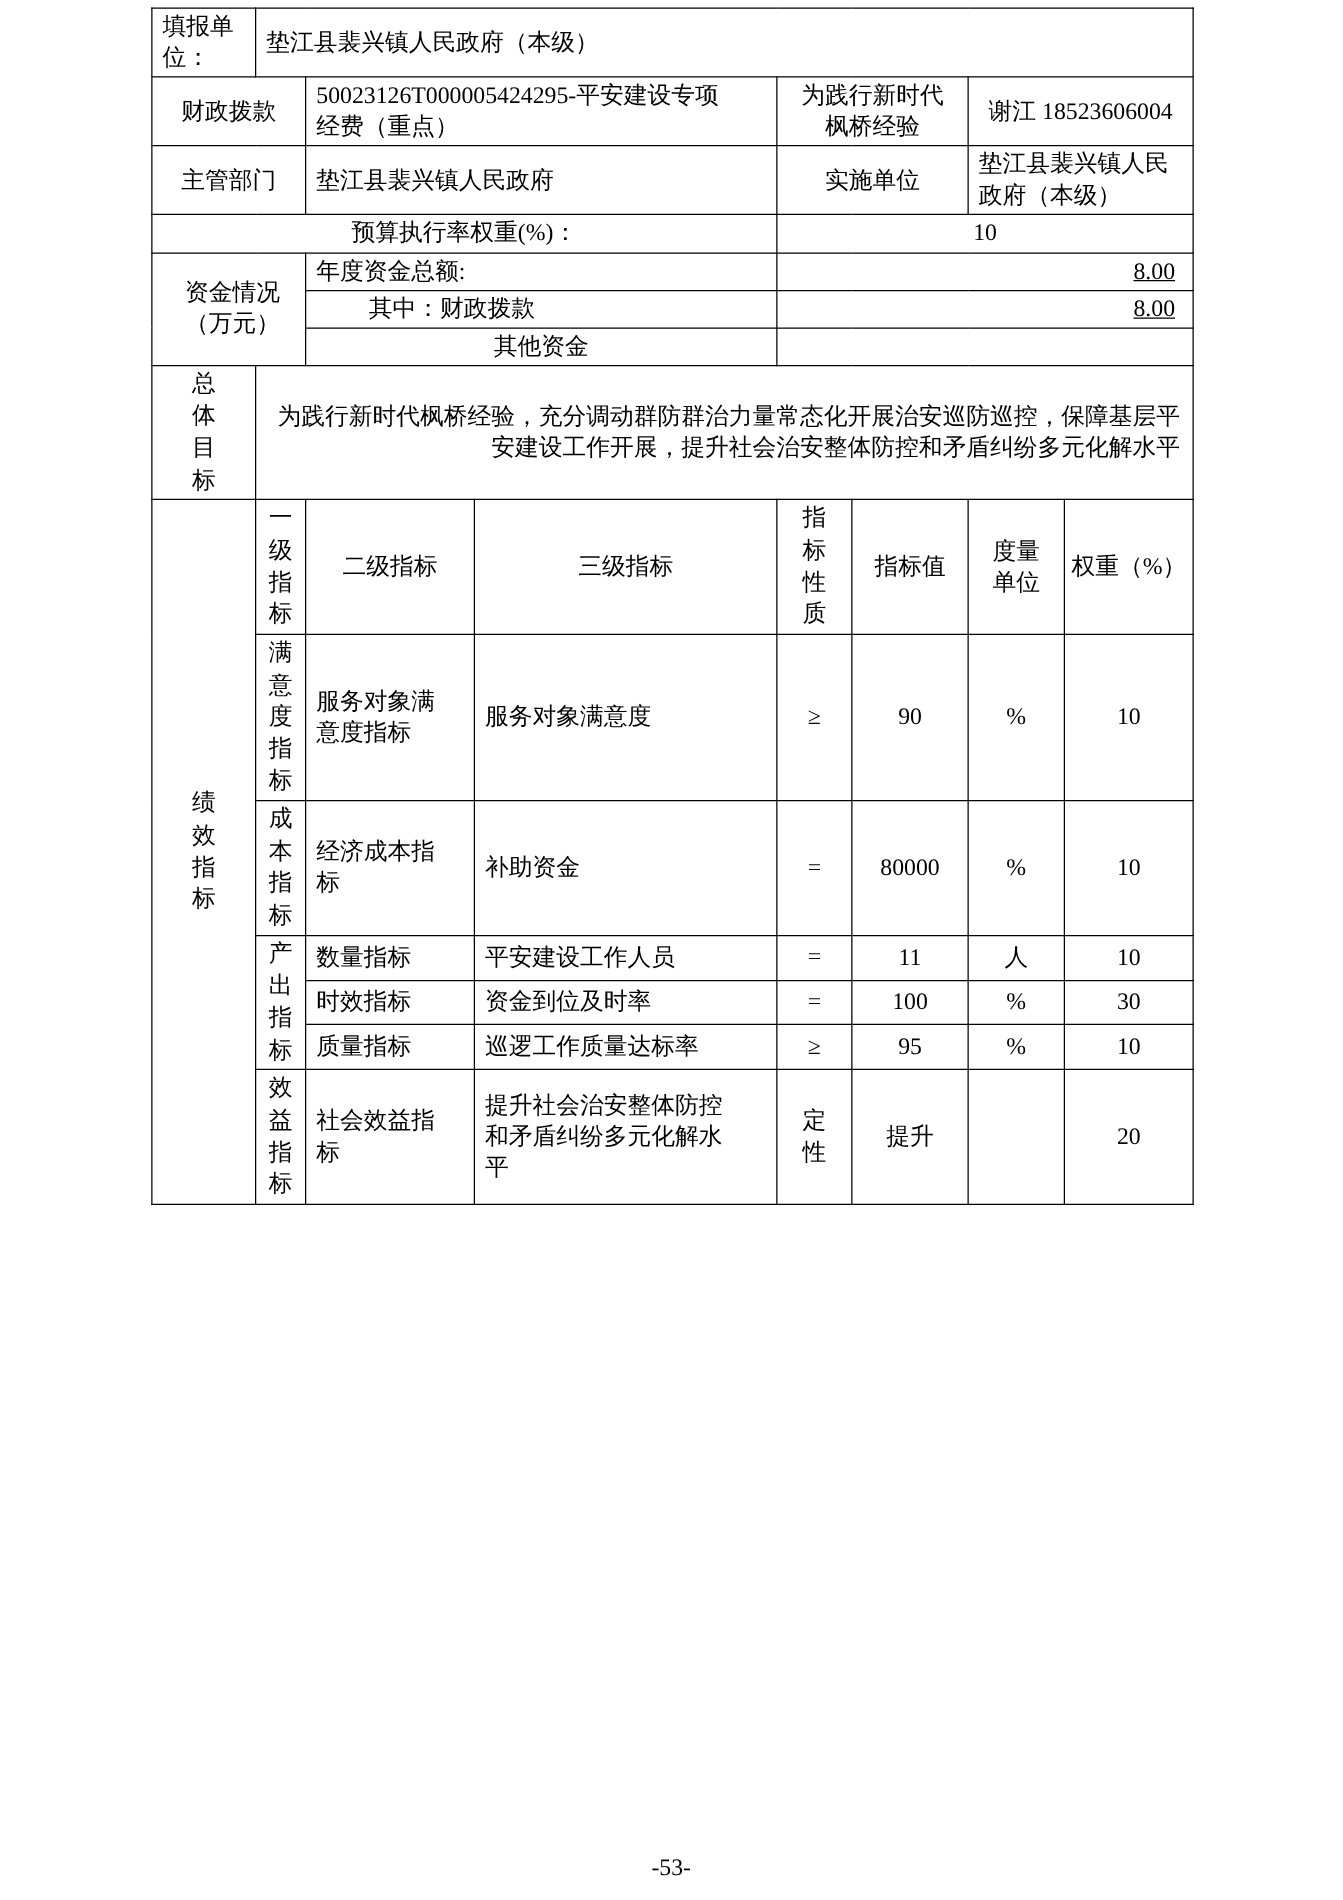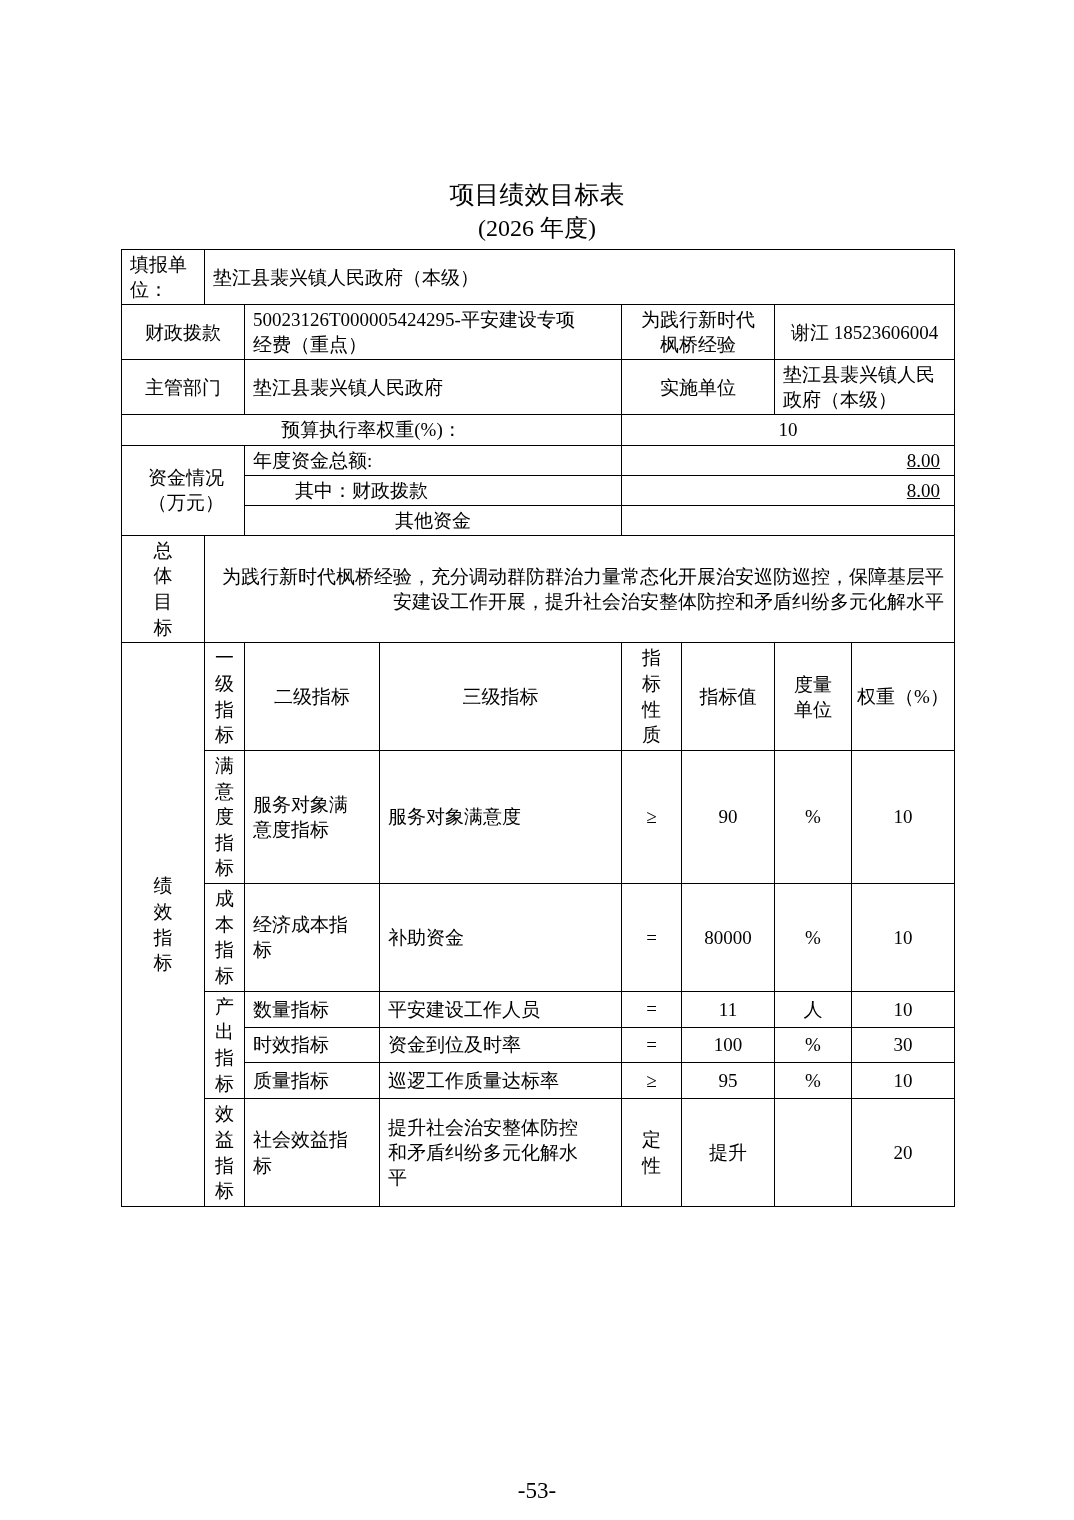--- a/index.html
+++ b/index.html
@@ -51,32 +51,28 @@
   .goal    { padding: 2px 10px; text-align: right; }
   .l2      { padding: 2px 22px 2px 8px; }
   .l3      { padding: 2px 36px 2px 8px; }
   .unith   { padding: 2px 18px; }
 
   .pagenum {
     position: absolute;
     left: 0; right: 0;
     top: 1478px;
     text-align: center;
-    font-size: 23px;
+    font-size: 19px;
   }
 </style>
 </head>
 <body>
 
 <div class="page">
 
-  <div class="titleblock">
-    <div class="title">项目绩效目标表</div>
-    <div class="subtitle">(2026 年度)</div>
-  </div>
 
   <table class="main">
     <colgroup>
       <col style="width:83px">
         <col style="width:40px">
         <col style="width:135px">
         <col style="width:242px">
       <col style="width:60px">
         <col style="width:93px">
         <col style="width:77px">

